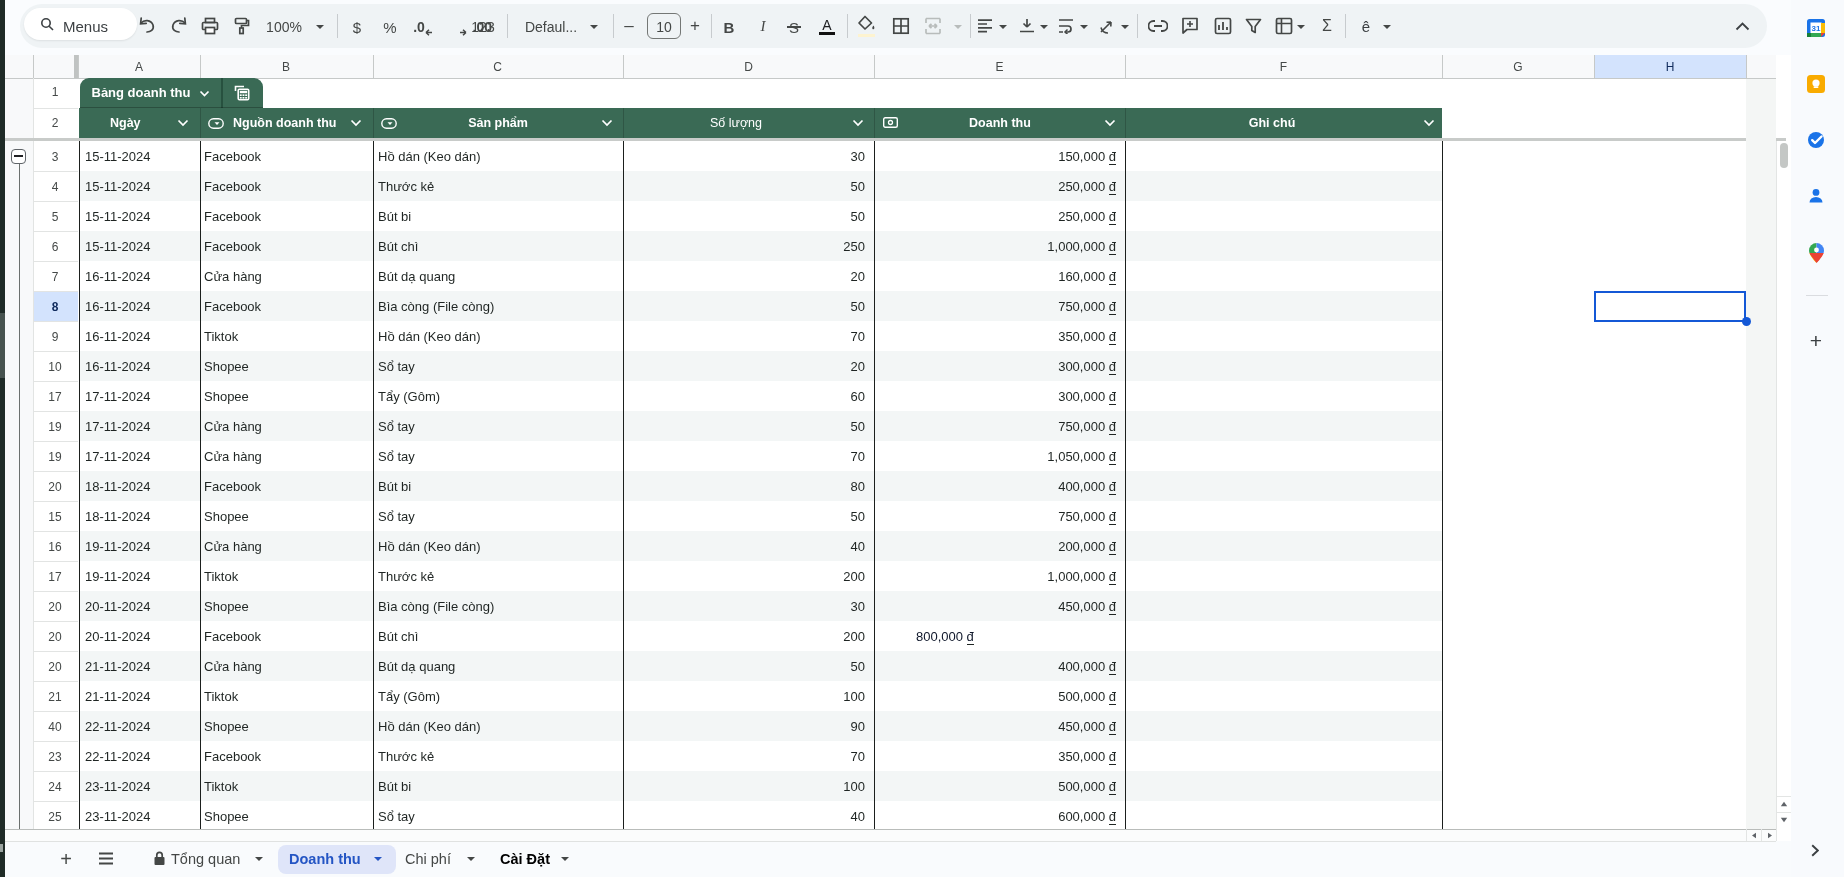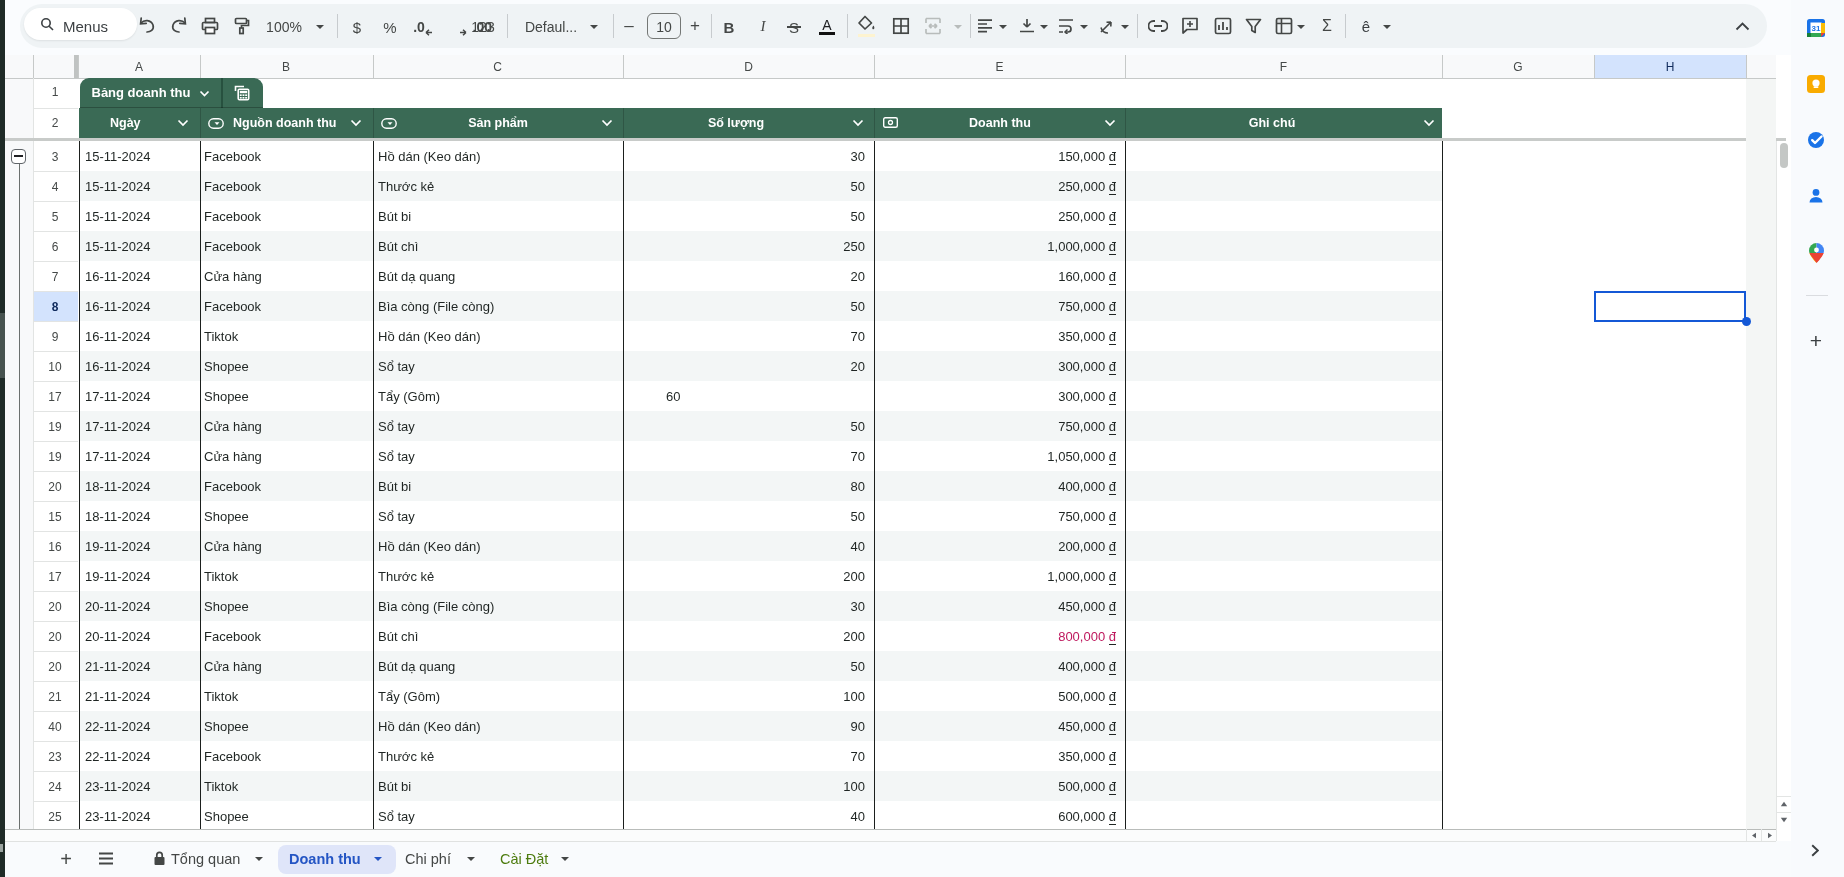--- a/index.html
+++ b/index.html
@@ -288,21 +288,21 @@
     <path d="M1.5 1.5 L6 6 L10.5 1.5" stroke="#fff" stroke-width="1.7" fill="none"></path>
   </svg>
 <svg class="ab" style="left:380.5px;top:117.5px" width="16" height="11" viewBox="0 0 16 11">
     <rect x="0.8" y="0.8" width="14.4" height="9.4" rx="4.7" fill="none" stroke="#fff" stroke-width="1.4"></rect>
     <path d="M6.5 4.2 h5 l-2.5 2.8 Z" fill="#fff"></path>
   </svg>
 <div class="ab" style="left:498px;top:115.5px;width:300px;margin-left:-150px;text-align:center;font-size:12.5px;font-weight:700;color:#fff">Sản phẩm</div>
 <svg class="ab" style="left:601px;top:119px" width="12" height="8" viewBox="0 0 12 8">
     <path d="M1.5 1.5 L6 6 L10.5 1.5" stroke="#fff" stroke-width="1.7" fill="none"></path>
   </svg>
-<div class="ab" style="left:736px;top:115.5px;width:300px;margin-left:-150px;text-align:center;font-size:12.5px;font-weight:700;color:#fff">Số lượng</div>
+<div class="ab" style="left:736px;top:115.5px;width:300px;margin-left:-150px;text-align:center;font-size:12.5px;font-weight:400;color:#fff">Số lượng</div>
 <svg class="ab" style="left:852px;top:119px" width="12" height="8" viewBox="0 0 12 8">
     <path d="M1.5 1.5 L6 6 L10.5 1.5" stroke="#fff" stroke-width="1.7" fill="none"></path>
   </svg>
 <svg class="ab" style="left:883px;top:117px" width="15" height="11" viewBox="0 0 15 11">
     <rect x="0.7" y="0.7" width="13.6" height="9.6" rx="1.5" fill="none" stroke="#fff" stroke-width="1.4"></rect>
     <circle cx="7.5" cy="5.5" r="2" fill="none" stroke="#fff" stroke-width="1.3"></circle>
   </svg>
 <div class="ab" style="left:1000px;top:115.5px;width:300px;margin-left:-150px;text-align:center;font-size:12.5px;font-weight:700;color:#fff">Doanh thu</div>
 <svg class="ab" style="left:1104px;top:119px" width="12" height="8" viewBox="0 0 12 8">
     <path d="M1.5 1.5 L6 6 L10.5 1.5" stroke="#fff" stroke-width="1.7" fill="none"></path>
@@ -347,21 +347,21 @@
 <div class="ab" style="left:666px;top:328.5px;width:199px;text-align:right;font-size:13px;color:#1f2523">70</div>
 <div class="ab" style="left:916px;top:328.5px;width:200px;text-align:right;font-size:13px;color:#1f2523">350,000 <span style="border-bottom:1px solid #1f2523">đ</span></div>
 <div class="ab" style="left:85px;top:358.5px;font-size:13px;color:#1f2523">16-11-2024</div>
 <div class="ab" style="left:204px;top:358.5px;font-size:13px;color:#1f2523">Shopee</div>
 <div class="ab" style="left:378px;top:358.5px;font-size:13px;color:#1f2523">Sổ tay</div>
 <div class="ab" style="left:666px;top:358.5px;width:199px;text-align:right;font-size:13px;color:#1f2523">20</div>
 <div class="ab" style="left:916px;top:358.5px;width:200px;text-align:right;font-size:13px;color:#1f2523">300,000 <span style="border-bottom:1px solid #1f2523">đ</span></div>
 <div class="ab" style="left:85px;top:388.5px;font-size:13px;color:#1f2523">17-11-2024</div>
 <div class="ab" style="left:204px;top:388.5px;font-size:13px;color:#1f2523">Shopee</div>
 <div class="ab" style="left:378px;top:388.5px;font-size:13px;color:#1f2523">Tẩy (Gôm)</div>
-<div class="ab" style="left:666px;top:388.5px;width:199px;font-size:13px;color:#1f2523">60</div>
+<div class="ab" style="left:666px;top:388.5px;width:199px;text-align:right;font-size:13px;color:#1f2523">60</div>
 <div class="ab" style="left:916px;top:388.5px;width:200px;text-align:right;font-size:13px;color:#1f2523">300,000 <span style="border-bottom:1px solid #1f2523">đ</span></div>
 <div class="ab" style="left:85px;top:418.5px;font-size:13px;color:#1f2523">17-11-2024</div>
 <div class="ab" style="left:204px;top:418.5px;font-size:13px;color:#1f2523">Cửa hàng</div>
 <div class="ab" style="left:378px;top:418.5px;font-size:13px;color:#1f2523">Sổ tay</div>
 <div class="ab" style="left:666px;top:418.5px;width:199px;text-align:right;font-size:13px;color:#1f2523">50</div>
 <div class="ab" style="left:916px;top:418.5px;width:200px;text-align:right;font-size:13px;color:#1f2523">750,000 <span style="border-bottom:1px solid #1f2523">đ</span></div>
 <div class="ab" style="left:85px;top:448.5px;font-size:13px;color:#1f2523">17-11-2024</div>
 <div class="ab" style="left:204px;top:448.5px;font-size:13px;color:#1f2523">Cửa hàng</div>
 <div class="ab" style="left:378px;top:448.5px;font-size:13px;color:#1f2523">Sổ tay</div>
 <div class="ab" style="left:666px;top:448.5px;width:199px;text-align:right;font-size:13px;color:#1f2523">70</div>
@@ -388,21 +388,21 @@
 <div class="ab" style="left:916px;top:568.5px;width:200px;text-align:right;font-size:13px;color:#1f2523">1,000,000 <span style="border-bottom:1px solid #1f2523">đ</span></div>
 <div class="ab" style="left:85px;top:598.5px;font-size:13px;color:#1f2523">20-11-2024</div>
 <div class="ab" style="left:204px;top:598.5px;font-size:13px;color:#1f2523">Shopee</div>
 <div class="ab" style="left:378px;top:598.5px;font-size:13px;color:#1f2523">Bìa còng (File còng)</div>
 <div class="ab" style="left:666px;top:598.5px;width:199px;text-align:right;font-size:13px;color:#1f2523">30</div>
 <div class="ab" style="left:916px;top:598.5px;width:200px;text-align:right;font-size:13px;color:#1f2523">450,000 <span style="border-bottom:1px solid #1f2523">đ</span></div>
 <div class="ab" style="left:85px;top:628.5px;font-size:13px;color:#1f2523">20-11-2024</div>
 <div class="ab" style="left:204px;top:628.5px;font-size:13px;color:#1f2523">Facebook</div>
 <div class="ab" style="left:378px;top:628.5px;font-size:13px;color:#1f2523">Bút chì</div>
 <div class="ab" style="left:666px;top:628.5px;width:199px;text-align:right;font-size:13px;color:#1f2523">200</div>
-<div class="ab" style="left:916px;top:628.5px;width:200px;text-align:right;font-size:13px;color:#be185d">800,000 <span style="border-bottom:1px solid #1f2523">đ</span></div>
+<div class="ab" style="left:916px;top:628.5px;width:200px;text-align:left;font-size:13px;color:#0f172a">800,000 <span style="border-bottom:1px solid #1f2523">đ</span></div>
 <div class="ab" style="left:85px;top:658.5px;font-size:13px;color:#1f2523">21-11-2024</div>
 <div class="ab" style="left:204px;top:658.5px;font-size:13px;color:#1f2523">Cửa hàng</div>
 <div class="ab" style="left:378px;top:658.5px;font-size:13px;color:#1f2523">Bút dạ quang</div>
 <div class="ab" style="left:666px;top:658.5px;width:199px;text-align:right;font-size:13px;color:#1f2523">50</div>
 <div class="ab" style="left:916px;top:658.5px;width:200px;text-align:right;font-size:13px;color:#1f2523">400,000 <span style="border-bottom:1px solid #1f2523">đ</span></div>
 <div class="ab" style="left:85px;top:688.5px;font-size:13px;color:#1f2523">21-11-2024</div>
 <div class="ab" style="left:204px;top:688.5px;font-size:13px;color:#1f2523">Tiktok</div>
 <div class="ab" style="left:378px;top:688.5px;font-size:13px;color:#1f2523">Tẩy (Gôm)</div>
 <div class="ab" style="left:666px;top:688.5px;width:199px;text-align:right;font-size:13px;color:#1f2523">100</div>
 <div class="ab" style="left:916px;top:688.5px;width:200px;text-align:right;font-size:13px;color:#1f2523">500,000 <span style="border-bottom:1px solid #1f2523">đ</span></div>
@@ -460,21 +460,21 @@
   </svg>
 <div class="ab" style="left:277.5px;top:845px;width:118px;height:29px;border-radius:8px;background:#dfe5f9"></div>
 <div class="ab" style="left:289px;top:851px;font-size:14.5px;font-weight:700;color:#2455c4">Doanh thu</div>
 <svg class="ab" style="left:373px;top:856px" width="10" height="6" viewBox="0 0 10 6">
     <path d="M1 1 L5 5 L9 1 Z" fill="#2455c4"></path>
   </svg>
 <div class="ab" style="left:405px;top:851px;font-size:14.5px;font-weight:500;color:#444746">Chi phí</div>
 <svg class="ab" style="left:466px;top:856px" width="10" height="6" viewBox="0 0 10 6">
     <path d="M1 1 L5 5 L9 1 Z" fill="#444746"></path>
   </svg>
-<div class="ab" style="left:500px;top:851px;font-size:14.5px;font-weight:400;color:#4d7c0f">Cài Đặt</div>
+<div class="ab" style="left:500px;top:851px;font-size:14.5px;font-weight:700;color:#000000">Cài Đặt</div>
 <svg class="ab" style="left:560px;top:856px" width="10" height="6" viewBox="0 0 10 6">
     <path d="M1 1 L5 5 L9 1 Z" fill="#444746"></path>
   </svg>
 <svg class="ab" style="left:1811px;top:844px" width="8" height="13" viewBox="0 0 8 13">
     <path d="M1.2 1.2 L6.8 6.5 L1.2 11.8" stroke="#3c4043" stroke-width="1.9" fill="none"></path>
   </svg>
 <svg class="ab" style="left:1807px;top:19px" width="18" height="18" viewBox="0 0 18 18">
 <rect x="0" y="0" width="18" height="18" rx="2.5" fill="#1a73e8"></rect>
 <rect x="3.5" y="3.5" width="11" height="11" fill="#fff"></rect>
 <rect x="0" y="14" width="4" height="4" fill="#188038"></rect>

